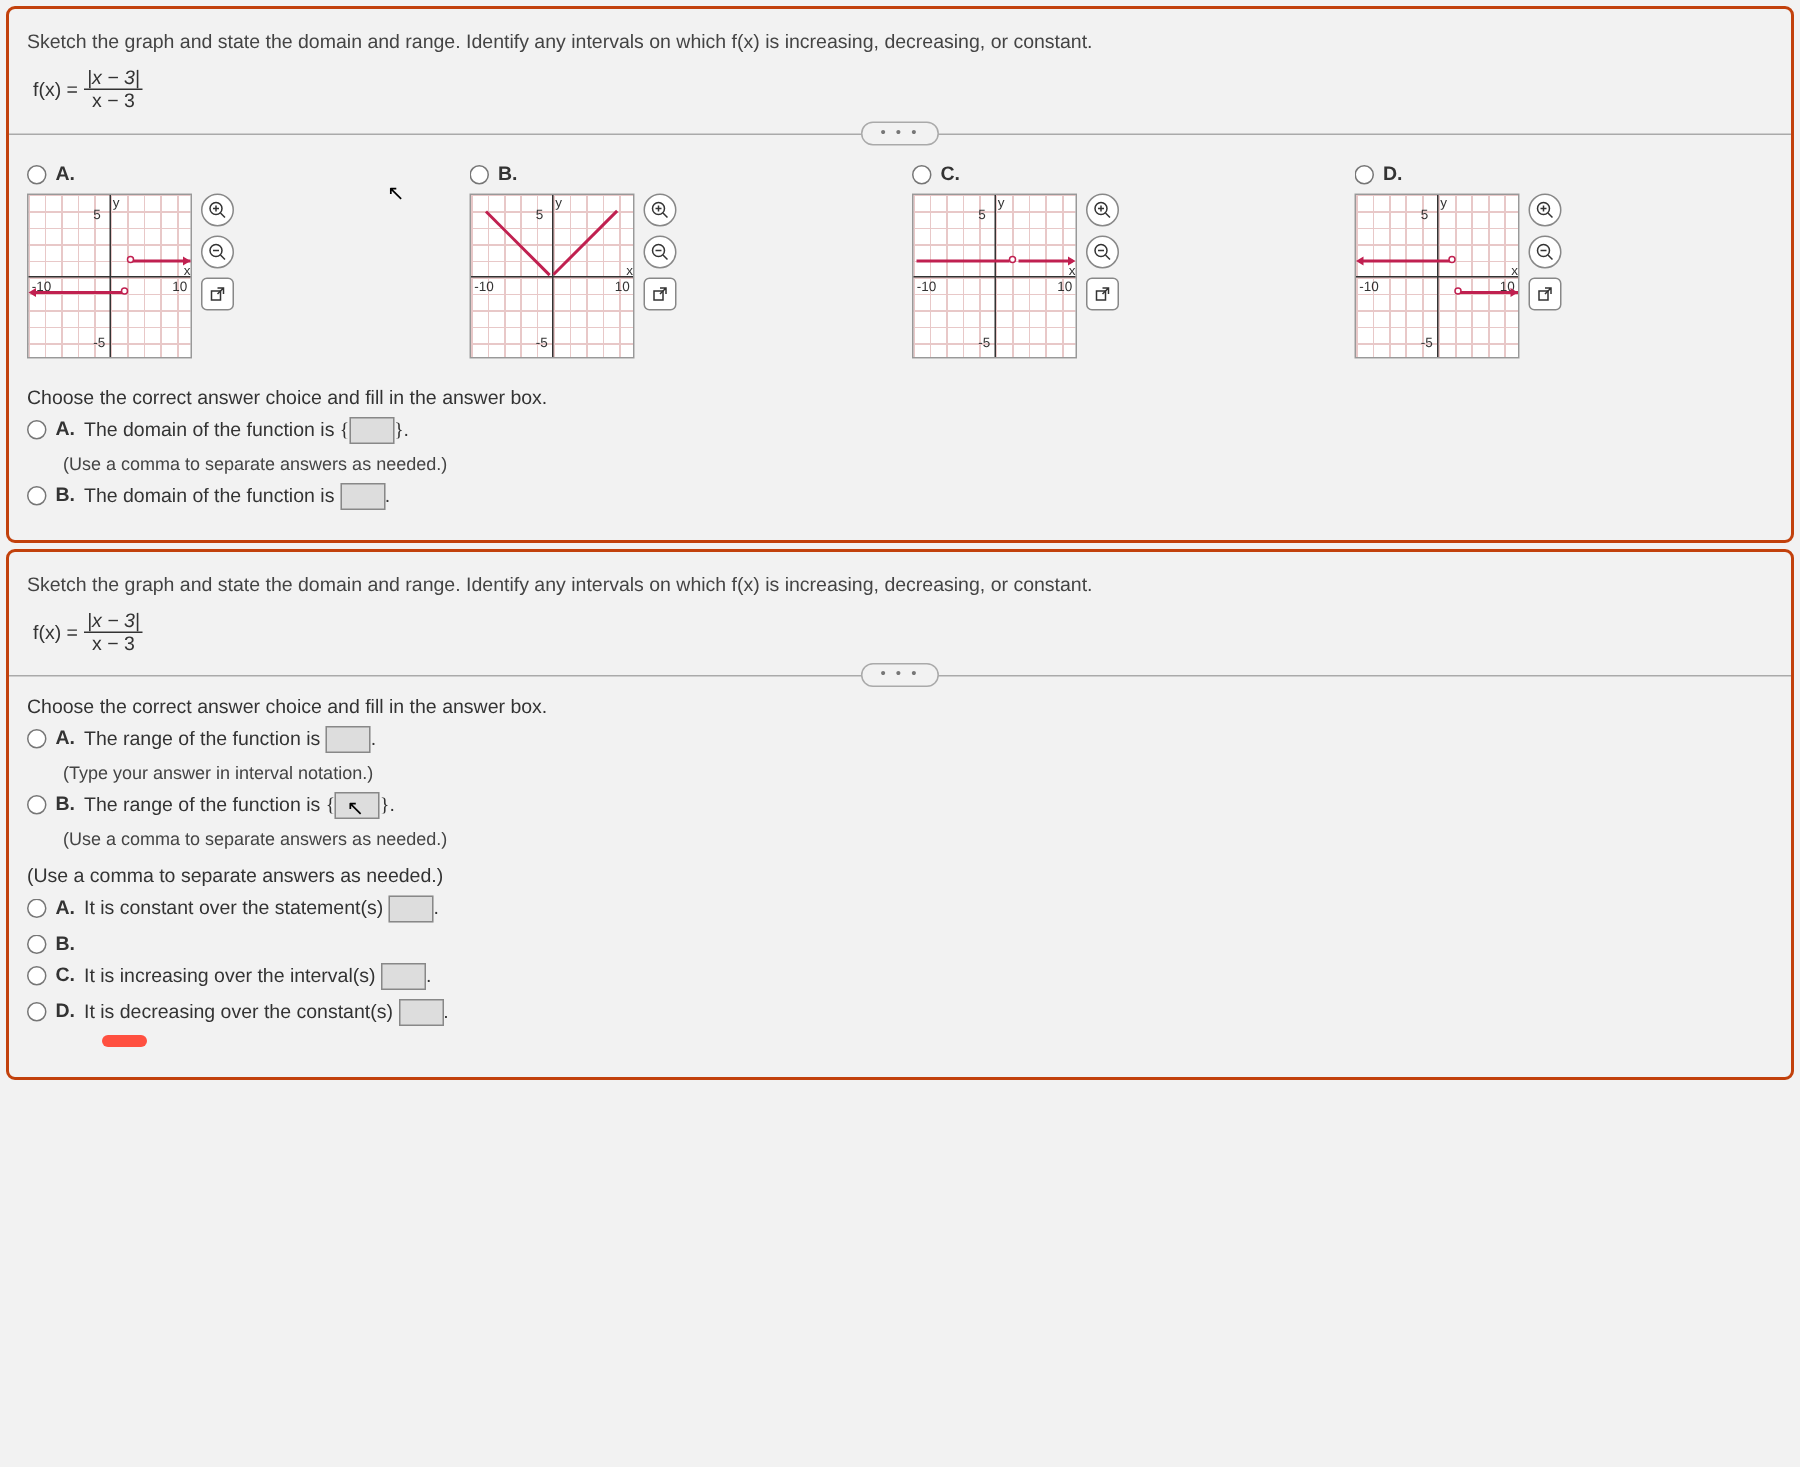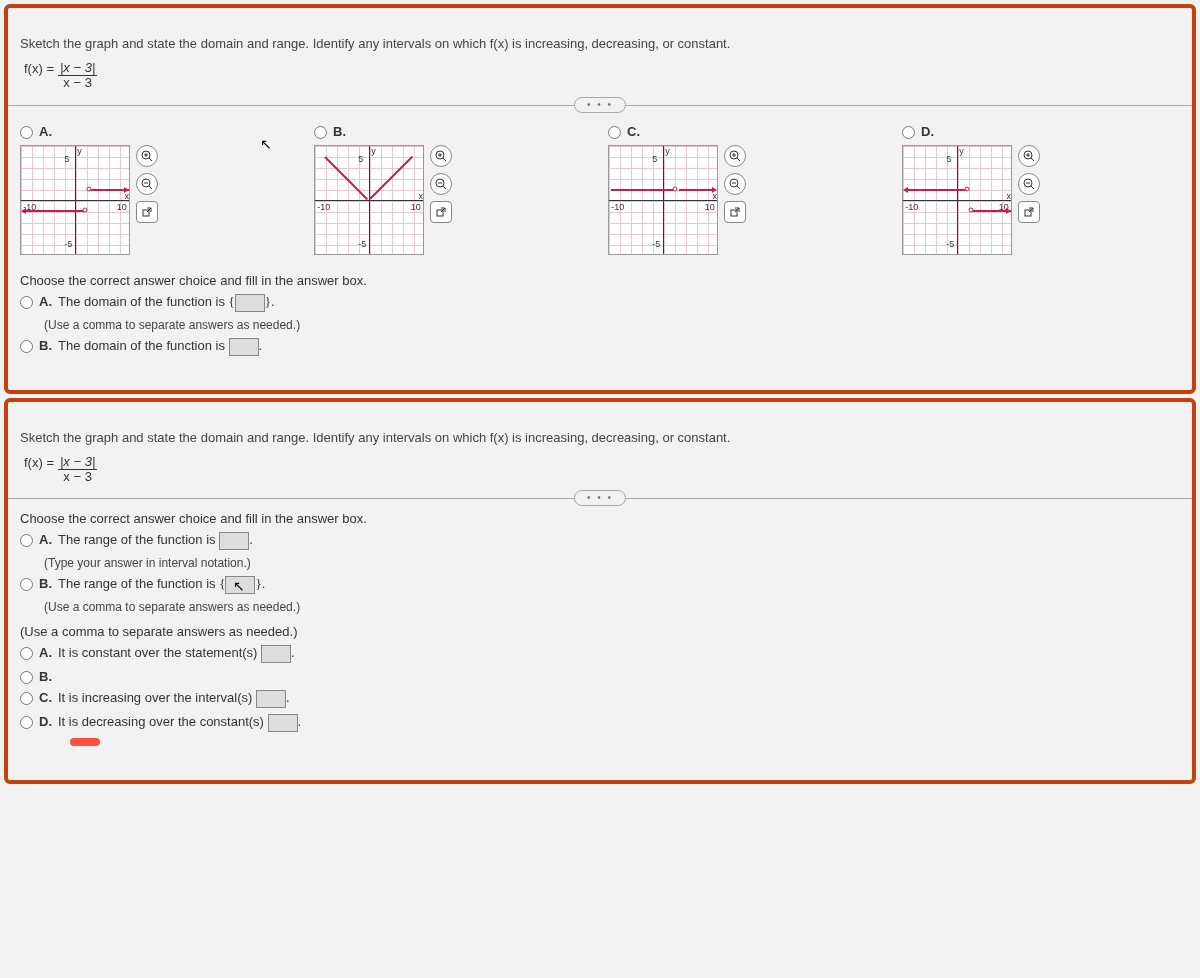--- a/index.html
+++ b/index.html
@@ -6,32 +6,32 @@
   body {
     margin: 0;
     padding: 0;
     font-family: Arial, Helvetica, sans-serif;
     font-size: 13px;
     color: #333;
     background: #f2f2f2;
   }
   .panel {
     background: #f2f2f2;
-    border: 4px solid #c2410c;
+    border: 2px solid #c2410c;
     border-radius: 6px;
-    padding: 24px 12px;
+    padding: 10px 12px;
     margin: 4px;
   }
   .question-text {
     margin: 4px 0 10px 0;
     color: #444;
   }
   .formula {
     display: flex;
-    align-items: flex-start;
+    align-items: center;
     margin: 8px 4px 14px 4px;
   }
   .frac {
     display: inline-flex;
     flex-direction: column;
     text-align: center;
     vertical-align: middle;
     line-height: 1.1;
     margin-left: 4px;
   }

